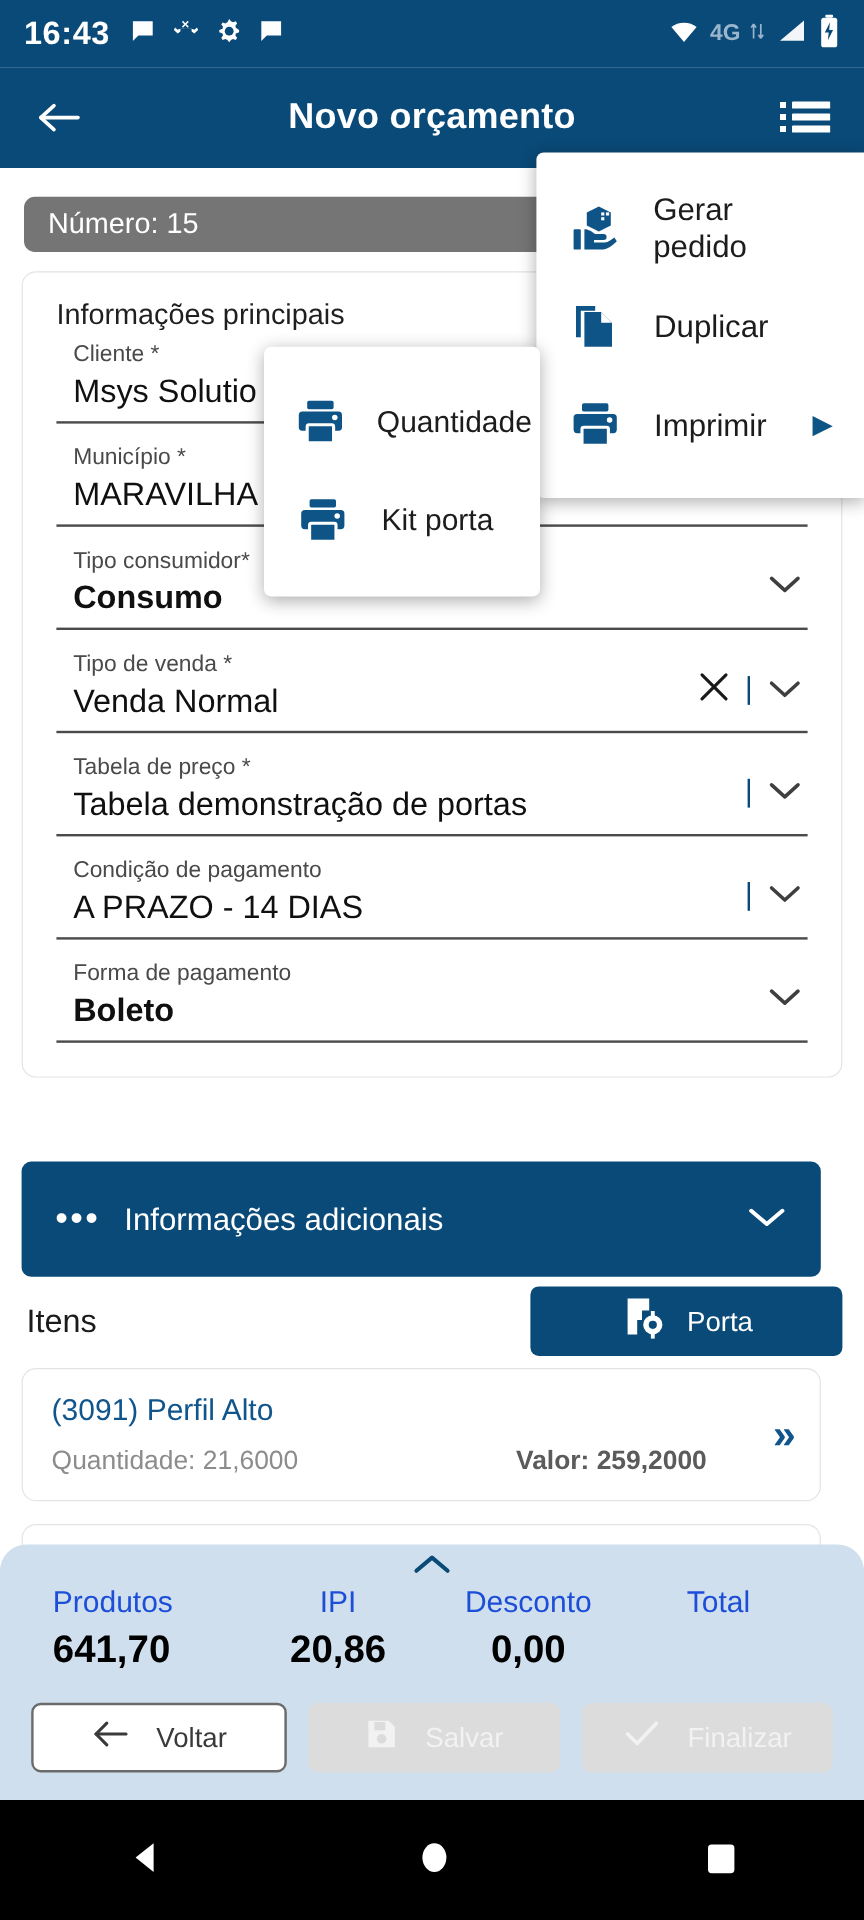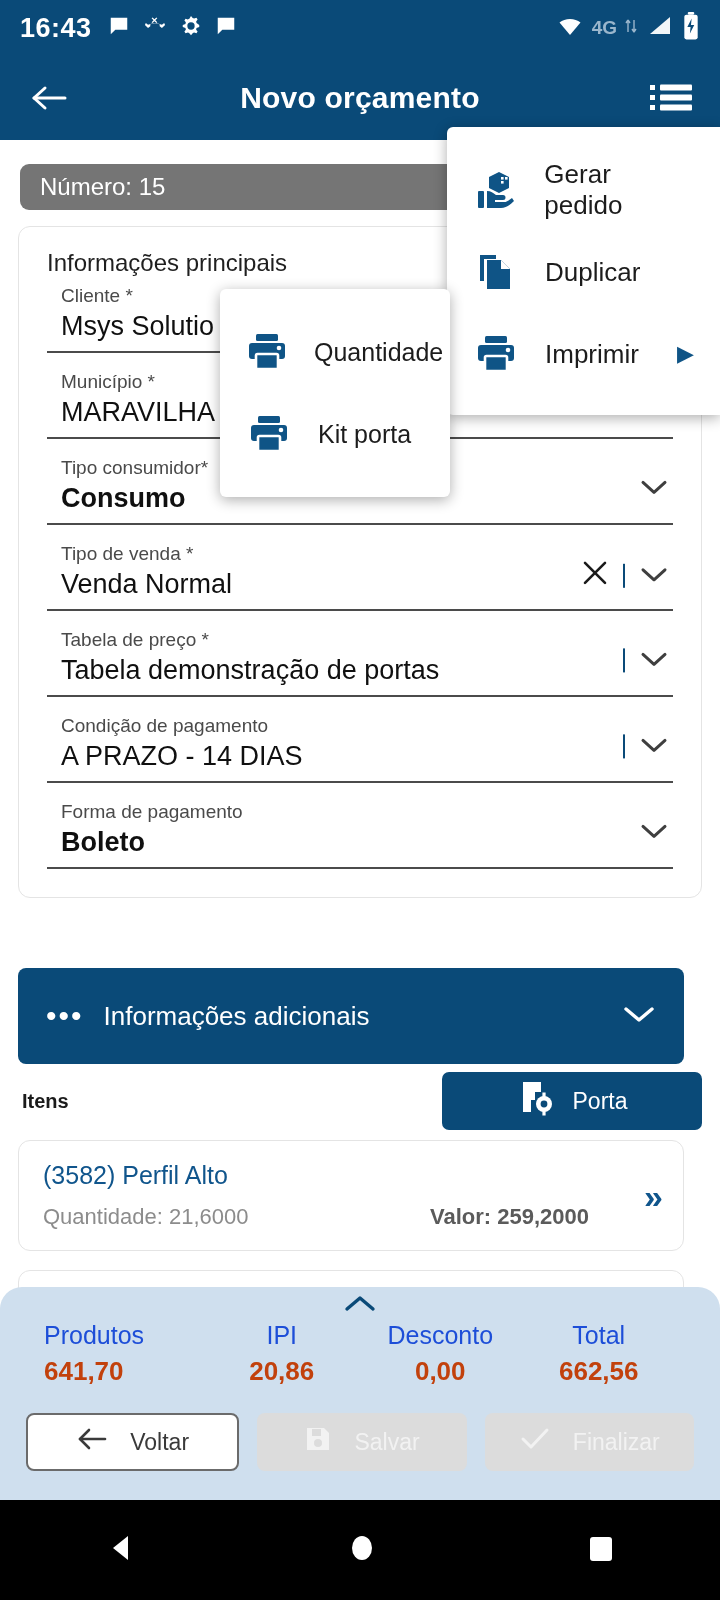--- a/index.html
+++ b/index.html
@@ -74,21 +74,21 @@
     position: absolute; top: 828px; left: 18px; width: 666px; height: 96px;
     background: #0a4a78; border-radius: 8px; color: #fff;
     display: flex; align-items: center; padding: 0 28px;
   }
   .addbar-dots { font-size: 30px; letter-spacing: 2px; margin-right: 20px; line-height: 0.6; }
   .addbar-label { font-size: 26px; }
   .addbar-chev { margin-left: auto; }
 
   
   .itens-row { position: absolute; top: 930px; left: 22px; width: 680px; height: 62px; display: flex; align-items: center; }
-  .itens-title { font-size: 20px; font-weight: bold; color: #1b1b1b; }
+  .itens-title { font-size: 27px; font-weight: normal; color: #1b1b1b; }
   .porta-btn {
     margin-left: auto; width: 260px; height: 58px; background: #0a4a78;
     border-radius: 7px; color: #fff; display: flex; align-items: center;
     justify-content: center; gap: 16px; font-size: 23px;
   }
 
   
   .item-card {
     position: absolute; left: 18px; width: 666px;
     border: 1px solid #e4e4e4; border-radius: 12px; background: #fff;
@@ -104,21 +104,21 @@
   .totals {
     position: absolute; top: 1287px; left: 0; width: 720px; height: 213px;
     background: #cfdfee; border-radius: 22px 22px 0 0;
   }
   .totals-handle { width: 100%; height: 34px; display: flex; align-items: center; justify-content: center; }
   .totals-grid { display: flex; padding: 0 24px; }
   .tot-col { flex: 1; text-align: center; }
   .tot-col.c1 { text-align: left; padding-left: 20px; }
   .tot-col.c4 { padding-right: 18px; }
   .tot-label { font-size: 25px; color: #1d4ed8; }
-  .tot-value { font-size: 26px; color: #c2410c; font-weight: bold; margin-top: 6px; }
+  .tot-value { font-size: 32px; color: #000000; font-weight: bold; margin-top: 6px; }
 
   .actions { display: flex; gap: 18px; padding: 26px 26px 0 26px; }
   .act-btn {
     flex: 1; height: 58px; border-radius: 8px;
     display: flex; align-items: center; justify-content: center; gap: 22px;
     font-size: 23px;
   }
   .act-voltar { background: #fff; border: 2px solid #6b6b6b; color: #3a3a3a; }
   .act-disabled { background: #dcdcdc; color: #f2f2f2; }
 
@@ -342,21 +342,21 @@
             <circle cx="27" cy="24" r="3.4" fill="#0a4a78"></circle>
             <rect x="25.4" y="12.5" width="3.2" height="5" fill="#fff"></rect>
             <rect x="25.4" y="30.5" width="3.2" height="5" fill="#fff"></rect>
           </svg>
         </span>
         <span>Porta</span>
       </div>
     </div>
 
     <div class="item-card" style="top:1000px;">
-      <div class="item-name">(3582) Perfil Alto</div>
+      <div class="item-name">(3091) Perfil Alto</div>
       <div class="item-meta">
         <span class="item-qty">Quantidade: 21,6000</span>
         <span class="item-val">Valor: 259,2000</span>
       </div>
       <span class="item-chev">»</span>
     </div>
 
     <div class="item-card" style="top:1130px; height:120px;"></div>
   </div>
 
@@ -374,21 +374,20 @@
       <div class="tot-col">
         <div class="tot-label">IPI</div>
         <div class="tot-value">20,86</div>
       </div>
       <div class="tot-col">
         <div class="tot-label">Desconto</div>
         <div class="tot-value">0,00</div>
       </div>
       <div class="tot-col c4">
         <div class="tot-label">Total</div>
-        <div class="tot-value">662,56</div>
       </div>
     </div>
     <div class="actions">
       <div class="act-btn act-voltar">
         <span>
           <svg width="32" height="26" viewBox="0 0 32 26" fill="none" stroke="#3a3a3a" stroke-width="2.6" stroke-linecap="round" stroke-linejoin="round">
               <path d="M29 13H4"></path>
               <path d="M13 4L4 13l9 9"></path>
             </svg>
         </span>

